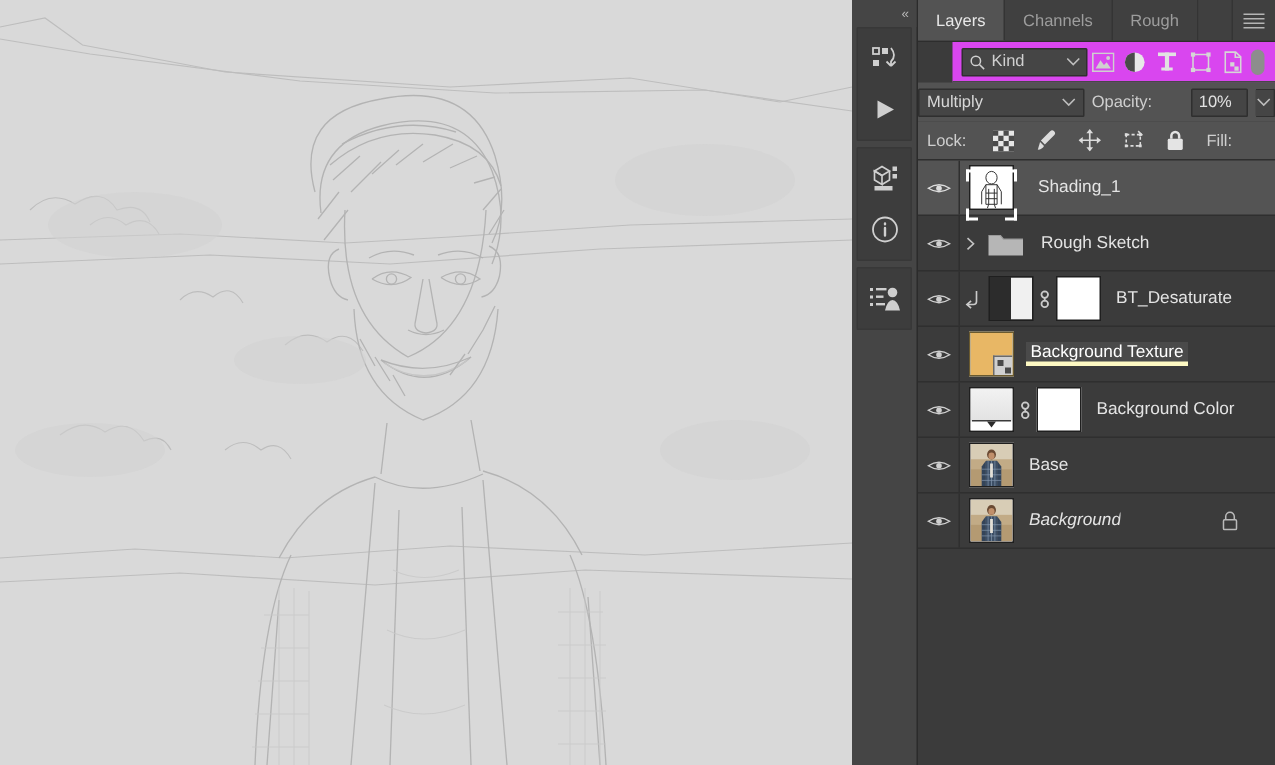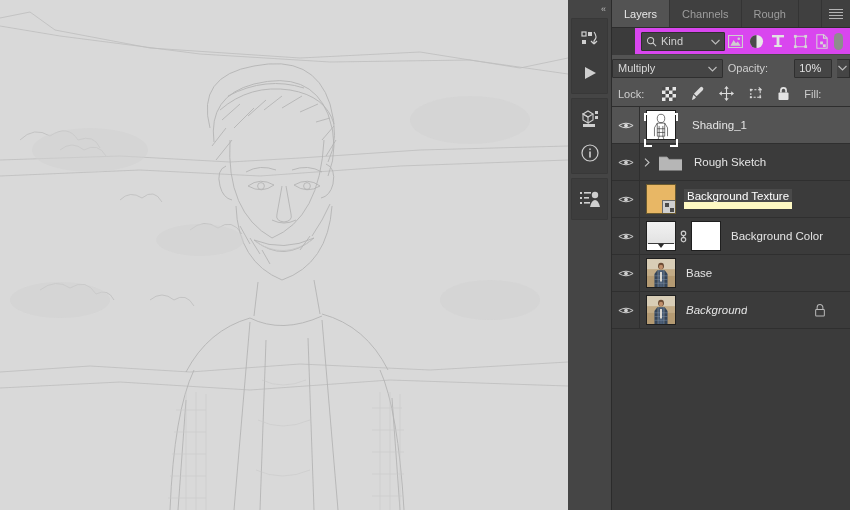--- a/index.html
+++ b/index.html
@@ -194,21 +194,21 @@
     margin-left:10px;
     color:#e4e4e4;
     font-size:11.5px;
     white-space:nowrap;
     overflow:hidden;
   }
   .layer-name.italic { font-style:italic; }
   .layer-name.renaming {
     background:#4a4a4a;
     color:#ffffff;
-    border-bottom:7px solid #fef9c3;
+    border-bottom:3px solid #fef9c3;
     padding:1px 3px 0 3px;
     margin-left:8px;
   }
   .lock-badge { margin-left:auto; color:#b9b9b9; display:flex; align-items:center; }
 
   
   .ph-photo { width:100%; height:100%; display:block; }
   .grad-fill { width:100%; height:100%; position:relative; background:linear-gradient(to bottom,#f2f2f2 0%,#e2e2e2 78%,#ffffff 79%,#ffffff 100%); }
   .grad-fill .bar { position:absolute; left:1px; right:1px; bottom:3px; height:4px; background:#ffffff; border-top:1px solid #3a3a3a; }
   .grad-fill .bar::after { content:""; position:absolute; left:50%; top:0px; margin-left:-3px; width:0;height:0;border-left:3px solid transparent;border-right:3px solid transparent;border-top:4px solid #2b2b2b; }
@@ -568,20 +568,46 @@
         </div>
         <div class="folder-ico">
           <svg width="26" height="20" viewBox="0 0 26 20">
             <path d="M1 5 h8 l2 2.4 h13 v11 h-23 z" fill="#b6b6b6"></path>
             <path d="M1 5 h8 l2 2.4 h13" fill="none" stroke="#9a9a9a" stroke-width="0.8"></path>
           </svg>
         </div>
         <div class="layer-name">Rough Sketch</div>
       </div>
 
+      <div class="layer-row">
+        <div class="eye-cell">
+          <svg width="16" height="11" viewBox="0 0 18 12" fill="none" stroke="#cfcfcf" stroke-width="1.1">
+            <path d="M1 6 q8 -5.2 16 0 q-8 5.2 -16 0 z"></path>
+              <circle cx="9" cy="6" r="2.1" fill="#cfcfcf" stroke="none"></circle>
+          </svg>
+        </div>
+        <div class="clip-cell">
+          <svg width="11" height="13" viewBox="0 0 11 13" stroke="#cacaca" fill="none" stroke-width="1.1">
+            <path d="M8 1 v7 a2 2 0 0 1 -2 2 H2"></path>
+            <path d="M4.4 7.6 L1.6 10 L4.4 12.4"></path>
+          </svg>
+        </div>
+        <div class="thumb" style="margin-left:2px;">
+          <div class="halfmask"></div>
+        </div>
+        <div class="link-cell">
+          <svg width="9" height="15" viewBox="0 0 9 15" stroke="#cacaca" fill="none" stroke-width="1.2">
+            <path d="M4.5 2.2 a2.2 2.2 0 0 1 0 4.4 a2.2 2.2 0 0 1 0 -4.4 z"></path>
+            <path d="M4.5 8.4 a2.2 2.2 0 0 1 0 4.4 a2.2 2.2 0 0 1 0 -4.4 z"></path>
+            <path d="M4.5 6.6 v1.8"></path>
+          </svg>
+        </div>
+        <div class="mask-thumb"></div>
+        <div class="layer-name">BT_Desaturate</div>
+      </div>
 
       <div class="layer-row">
         <div class="eye-cell">
           <svg width="16" height="11" viewBox="0 0 18 12" fill="none" stroke="#cfcfcf" stroke-width="1.1">
             <path d="M1 6 q8 -5.2 16 0 q-8 5.2 -16 0 z"></path>
               <circle cx="9" cy="6" r="2.1" fill="#cfcfcf" stroke="none"></circle>
           </svg>
         </div>
         <div class="thumb" style="margin-left:6px;border-color:#6a5a2f;">
           <div class="texture-fill">

